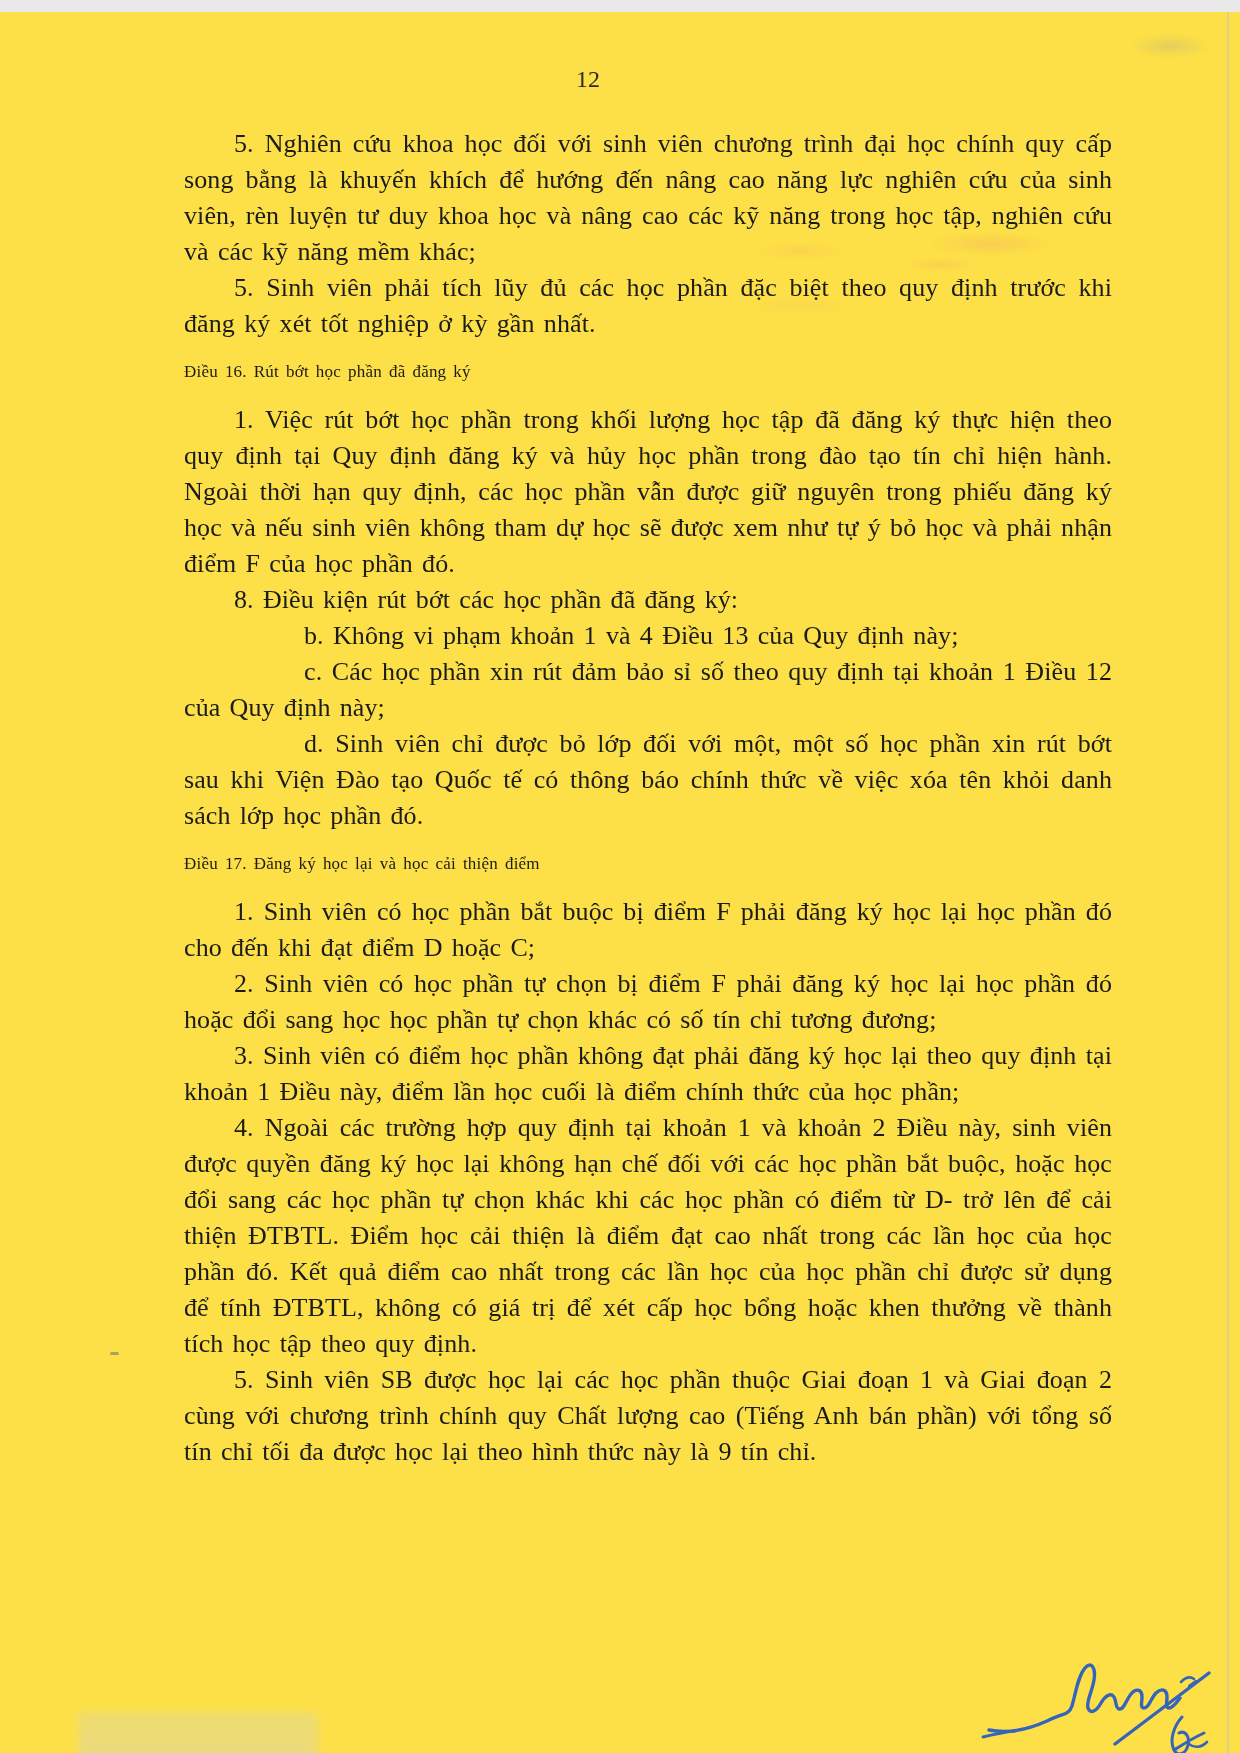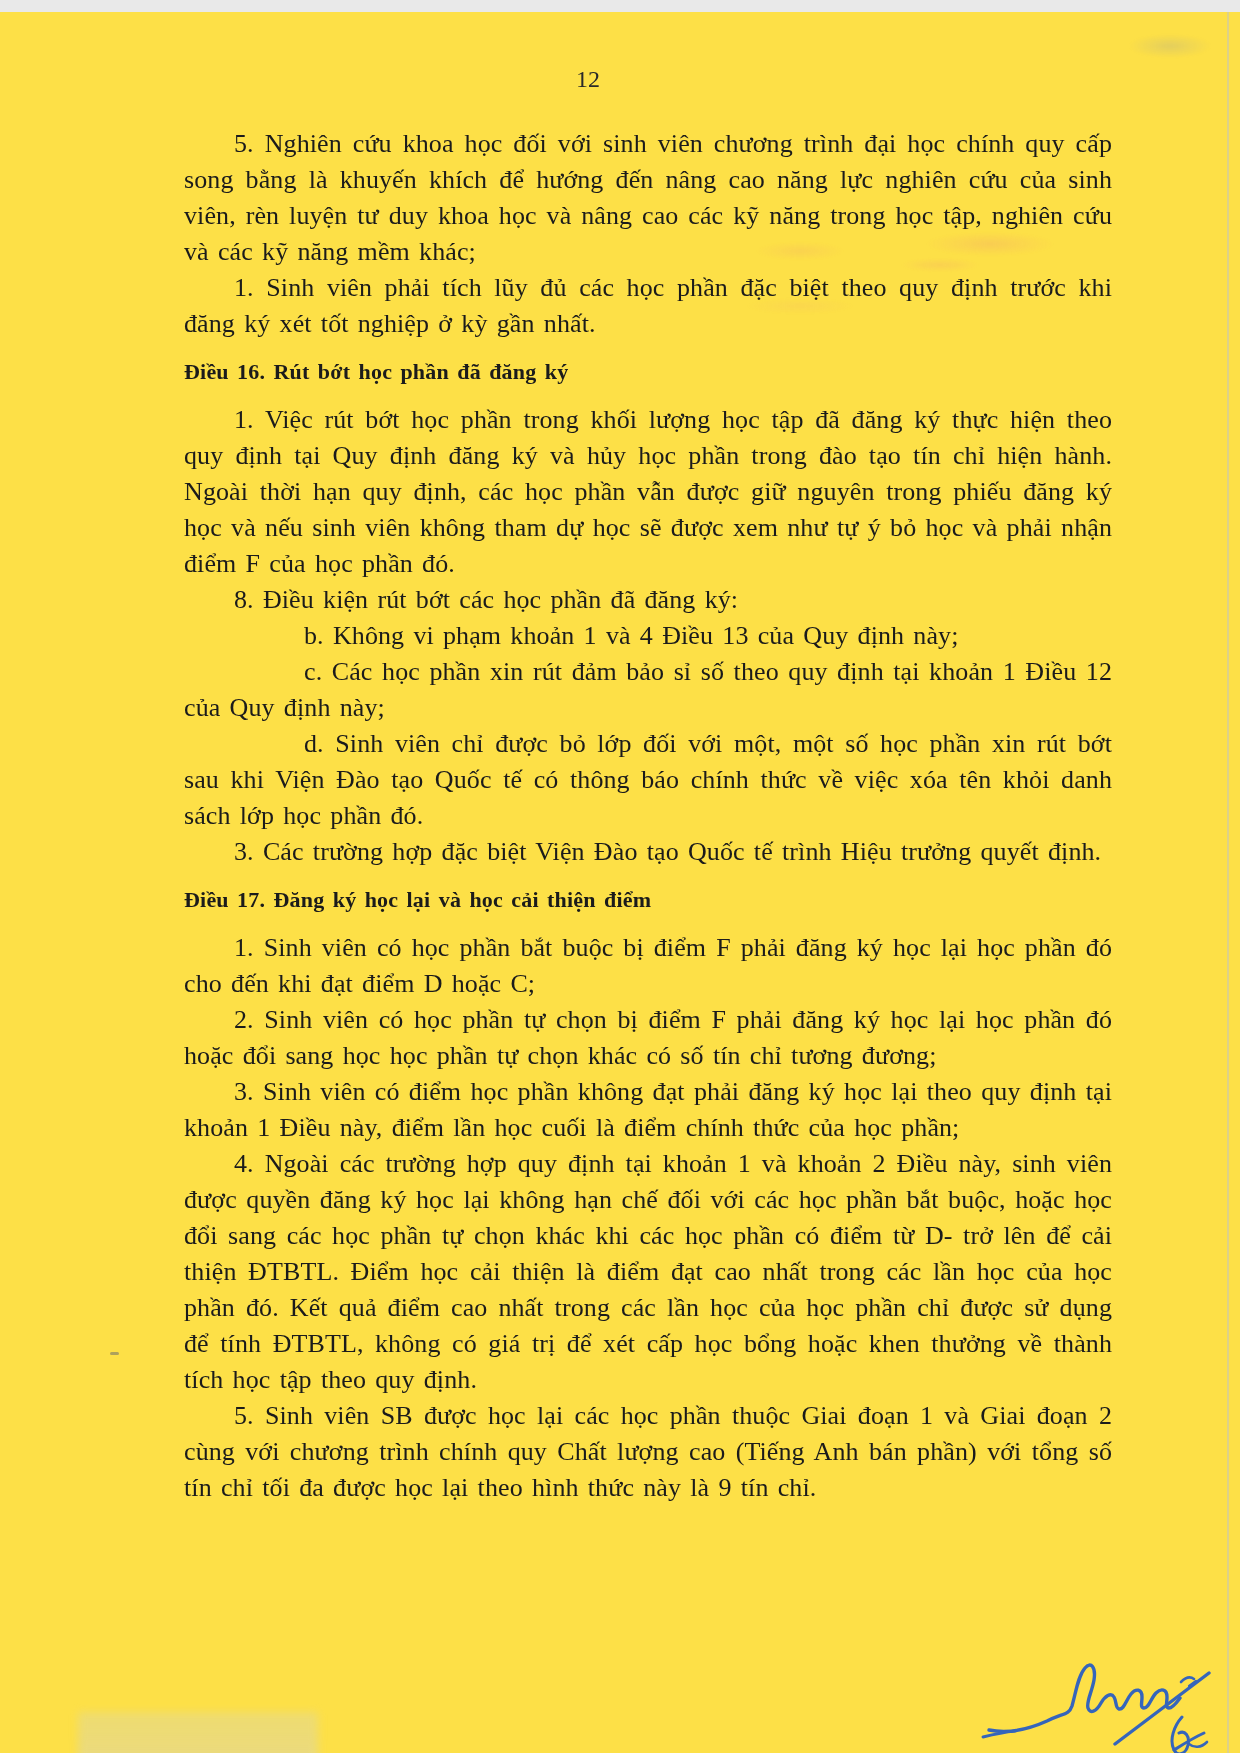--- a/index.html
+++ b/index.html
@@ -25,23 +25,23 @@
     font-size:26px;
     line-height:36px;
     text-align:justify;
     word-spacing:0.10em;
     letter-spacing:0.1px;
   }
   .para  { margin:0; text-indent:50px; }
   .sub   { margin:0; text-indent:120px; }
   .heading {
     margin:12px 0 12px;
-    font-weight:bold;
+    font-weight:normal;
     text-indent:0;
-    font-size:22px;
+    font-size:17px;
     letter-spacing:0.2px;
   }
   
   .artifact { position:absolute; pointer-events:none; }
   .edge-line        { left:1227px; top:0; width:2px; height:1753px; background:rgba(190,193,202,.5); }
   .corner-smudge    { left:1128px; top:22px;  width:84px;  height:24px; background:radial-gradient(ellipse at center, rgba(140,145,175,.22), rgba(140,145,175,0) 70%); filter:blur(1px); }
   .pink-smudge-1    { left:925px;  top:220px; width:130px; height:24px; background:radial-gradient(ellipse at center, rgba(235,130,130,.20), rgba(235,130,130,0) 70%); filter:blur(1px); }
   .pink-smudge-2    { left:755px;  top:230px; width:90px;  height:18px; background:radial-gradient(ellipse at center, rgba(235,130,130,.14), rgba(235,130,130,0) 70%); filter:blur(1px); }
   .pink-smudge-3    { left:900px;  top:246px; width:80px;  height:14px; background:radial-gradient(ellipse at center, rgba(235,130,130,.16), rgba(235,130,130,0) 70%); filter:blur(1px); }
   .pink-smudge-4    { left:745px;  top:286px; width:110px; height:16px; background:radial-gradient(ellipse at center, rgba(230,140,140,.10), rgba(230,140,140,0) 70%); filter:blur(1px); }
@@ -51,28 +51,27 @@
 </style>
 </head>
 <body>
 
 <div class="page">
 
   <div class="page-number">12</div>
 
   <div class="content">
     <p class="para">5. Nghiên cứu khoa học đối với sinh viên chương trình đại học chính quy cấp song bằng là khuyến khích để hướng đến nâng cao năng lực nghiên cứu của sinh viên, rèn luyện tư duy khoa học và nâng cao các kỹ năng trong học tập, nghiên cứu và các kỹ năng mềm khác;</p>
-    <p class="para">1. Sinh viên phải tích lũy đủ các học phần đặc biệt theo quy định trước khi đăng ký xét tốt nghiệp ở kỳ gần nhất.</p>
+    <p class="para">5. Sinh viên phải tích lũy đủ các học phần đặc biệt theo quy định trước khi đăng ký xét tốt nghiệp ở kỳ gần nhất.</p>
     <p class="heading">Điều 16. Rút bớt học phần đã đăng ký</p>
     <p class="para">1. Việc rút bớt học phần trong khối lượng học tập đã đăng ký thực hiện theo quy định tại Quy định đăng ký và hủy học phần trong đào tạo tín chỉ hiện hành. Ngoài thời hạn quy định, các học phần vẫn được giữ nguyên trong phiếu đăng ký học và nếu sinh viên không tham dự học sẽ được xem như tự ý bỏ học và phải nhận điểm F của học phần đó.</p>
     <p class="para">8. Điều kiện rút bớt các học phần đã đăng ký:</p>
     <p class="sub">b. Không vi phạm khoản 1 và 4 Điều 13 của Quy định này;</p>
     <p class="sub">c. Các học phần xin rút đảm bảo sỉ số theo quy định tại khoản 1 Điều 12 của Quy định này;</p>
     <p class="sub">d. Sinh viên chỉ được bỏ lớp đối với một, một số học phần xin rút bớt sau khi Viện Đào tạo Quốc tế có thông báo chính thức về việc xóa tên khỏi danh sách lớp học phần đó.</p>
-    <p class="para">3. Các trường hợp đặc biệt Viện Đào tạo Quốc tế trình Hiệu trưởng quyết định.</p>
     <p class="heading">Điều 17. Đăng ký học lại và học cải thiện điểm</p>
     <p class="para">1. Sinh viên có học phần bắt buộc bị điểm F phải đăng ký học lại học phần đó cho đến khi đạt điểm D hoặc C;</p>
     <p class="para">2. Sinh viên có học phần tự chọn bị điểm F phải đăng ký học lại học phần đó hoặc đổi sang học học phần tự chọn khác có số tín chỉ tương đương;</p>
     <p class="para">3. Sinh viên có điểm học phần không đạt phải đăng ký học lại theo quy định tại khoản 1 Điều này, điểm lần học cuối là điểm chính thức của học phần;</p>
     <p class="para">4. Ngoài các trường hợp quy định tại khoản 1 và khoản 2 Điều này, sinh viên được quyền đăng ký học lại không hạn chế đối với các học phần bắt buộc, hoặc học đổi sang các học phần tự chọn khác khi các học phần có điểm từ D- trở lên để cải thiện ĐTBTL. Điểm học cải thiện là điểm đạt cao nhất trong các lần học của học phần đó. Kết quả điểm cao nhất trong các lần học của học phần chỉ được sử dụng để tính ĐTBTL, không có giá trị để xét cấp học bổng hoặc khen thưởng về thành tích học tập theo quy định.</p>
     <p class="para">5. Sinh viên SB được học lại các học phần thuộc Giai đoạn 1 và Giai đoạn 2 cùng với chương trình chính quy Chất lượng cao (Tiếng Anh bán phần) với tổng số tín chỉ tối đa được học lại theo hình thức này là 9 tín chỉ.</p>
   </div>
 
   <div class="artifact edge-line"></div>
   <div class="artifact corner-smudge"></div>

